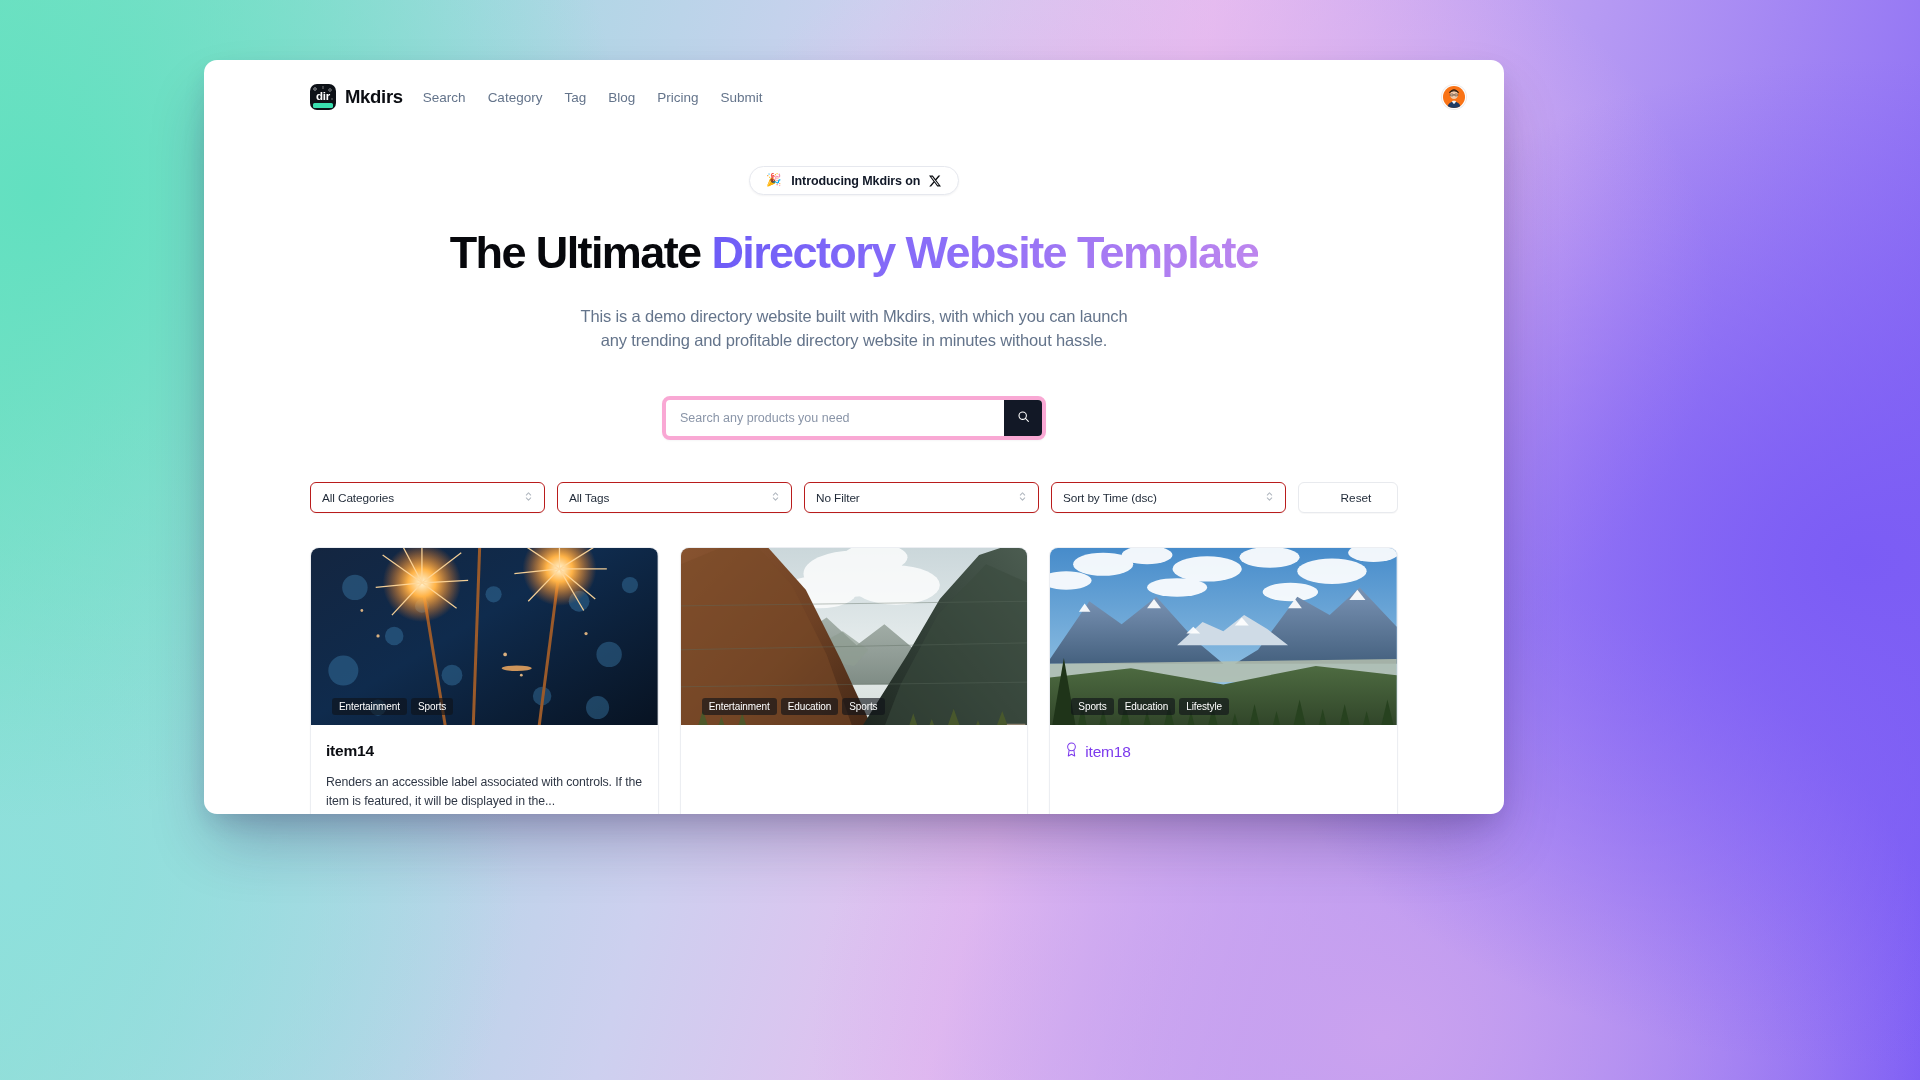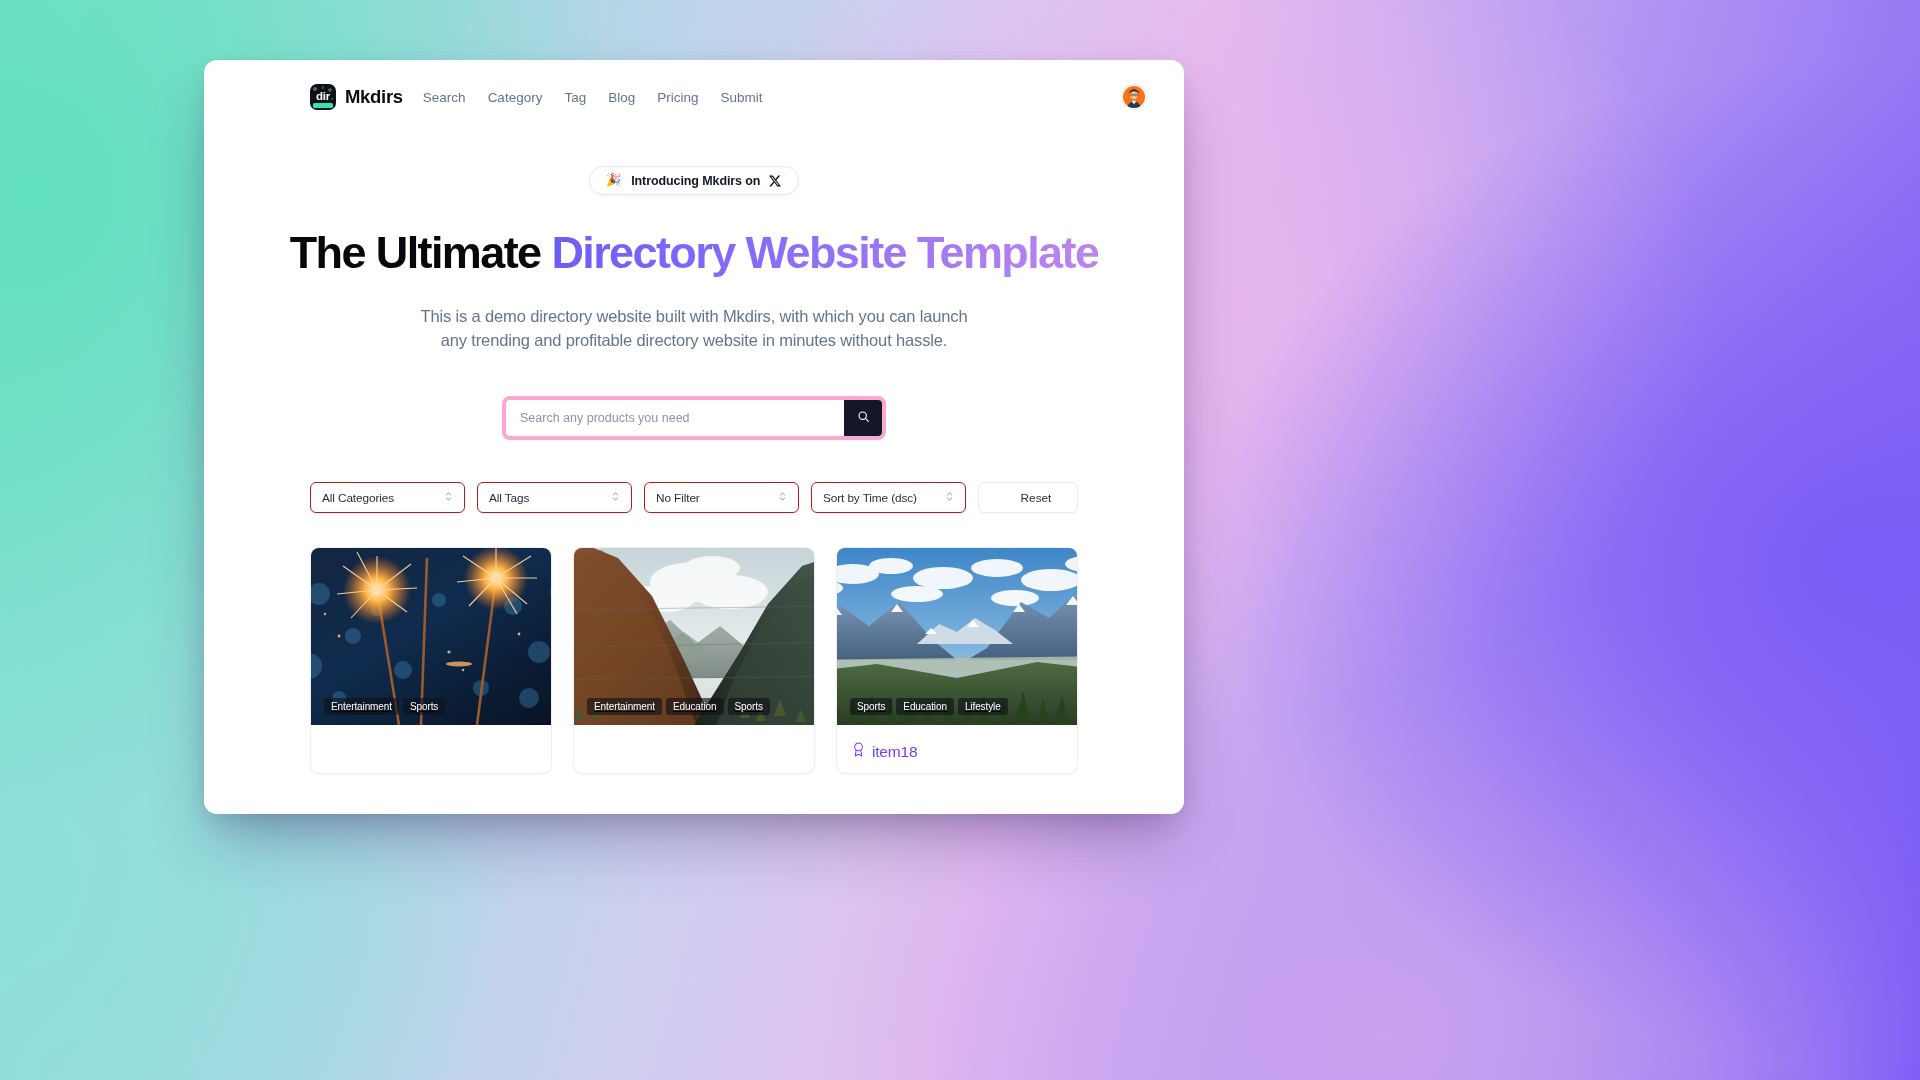--- a/index.html
+++ b/index.html
@@ -19,21 +19,21 @@
       radial-gradient(ellipse 45% 85% at 2% 18%, #62e0c0 0%, rgba(98,224,192,0) 68%),
       radial-gradient(ellipse 40% 70% at 1% 82%, #8ee0dc 0%, rgba(142,224,220,0) 65%),
       linear-gradient(105deg, #7ce2c4 0%, #a9d8e3 22%, #cdd0ef 40%, #e4bdf0 55%, #b79bf3 72%, #7b5cf5 100%);
   }
 
   
   .window {
     position: absolute;
     left: 204px;
     top: 60px;
-    width: 980px;
+    width: 1300px;
     height: 754px;
     background: #ffffff;
     border-radius: 13px;
     box-shadow: 0 34px 62px -10px rgba(40,20,80,0.30),
                 0 10px 26px -6px rgba(40,20,80,0.18);
     overflow: hidden;
   }
 
   
   .header {
@@ -266,25 +266,24 @@
     cursor: pointer;
   }
   .card-img {
     position: relative;
     height: 177px;
     overflow: hidden;
   }
   .card-img svg { display: block; width: 100%; height: 100%; }
   .cat-row {
     position: absolute;
-    left: 13px;
+    left: 21px;
     bottom: 10px;
     display: flex;
     gap: 4px;
-    text-decoration: underline;
   }
   .cat-chip {
     font-size: 10px;
     color: #ffffff;
     background: rgba(15,18,25,0.62);
     padding: 3px 7px;
     border-radius: 3px;
     letter-spacing: -0.1px;
     white-space: nowrap;
   }
@@ -496,20 +495,27 @@
             <circle cx="44" cy="66" r="1.2"></circle>
               <circle cx="238" cy="86" r="1.4"></circle>
           </g>
           <ellipse cx="178" cy="116" rx="13" ry="2.4" fill="#ffb162" opacity="0.8"></ellipse>
         </svg>
         <div class="cat-row">
           <span class="cat-chip">Entertainment</span>
           <span class="cat-chip">Sports</span>
         </div>
       </div>
+      <div class="card-body">
+        <div class="card-title-row">
+          <span class="card-title">item14</span>
+        </div>
+        <p class="card-desc">Renders an accessible label associated with controls. If the item is featured, it will be displayed in the...</p>
+
+      </div>
     </div>
 
     <div class="card">
       <div class="card-img">
         <svg viewBox="0 0 300 177" preserveAspectRatio="xMidYMid slice" xmlns="http://www.w3.org/2000/svg">
           <defs>
             <linearGradient id="sky2" x1="0" y1="0" x2="0" y2="1">
               <stop offset="0%" stop-color="#c7d4d8"></stop>
                 <stop offset="60%" stop-color="#e8eeee"></stop>
                 <stop offset="100%" stop-color="#cfd8d4"></stop>

